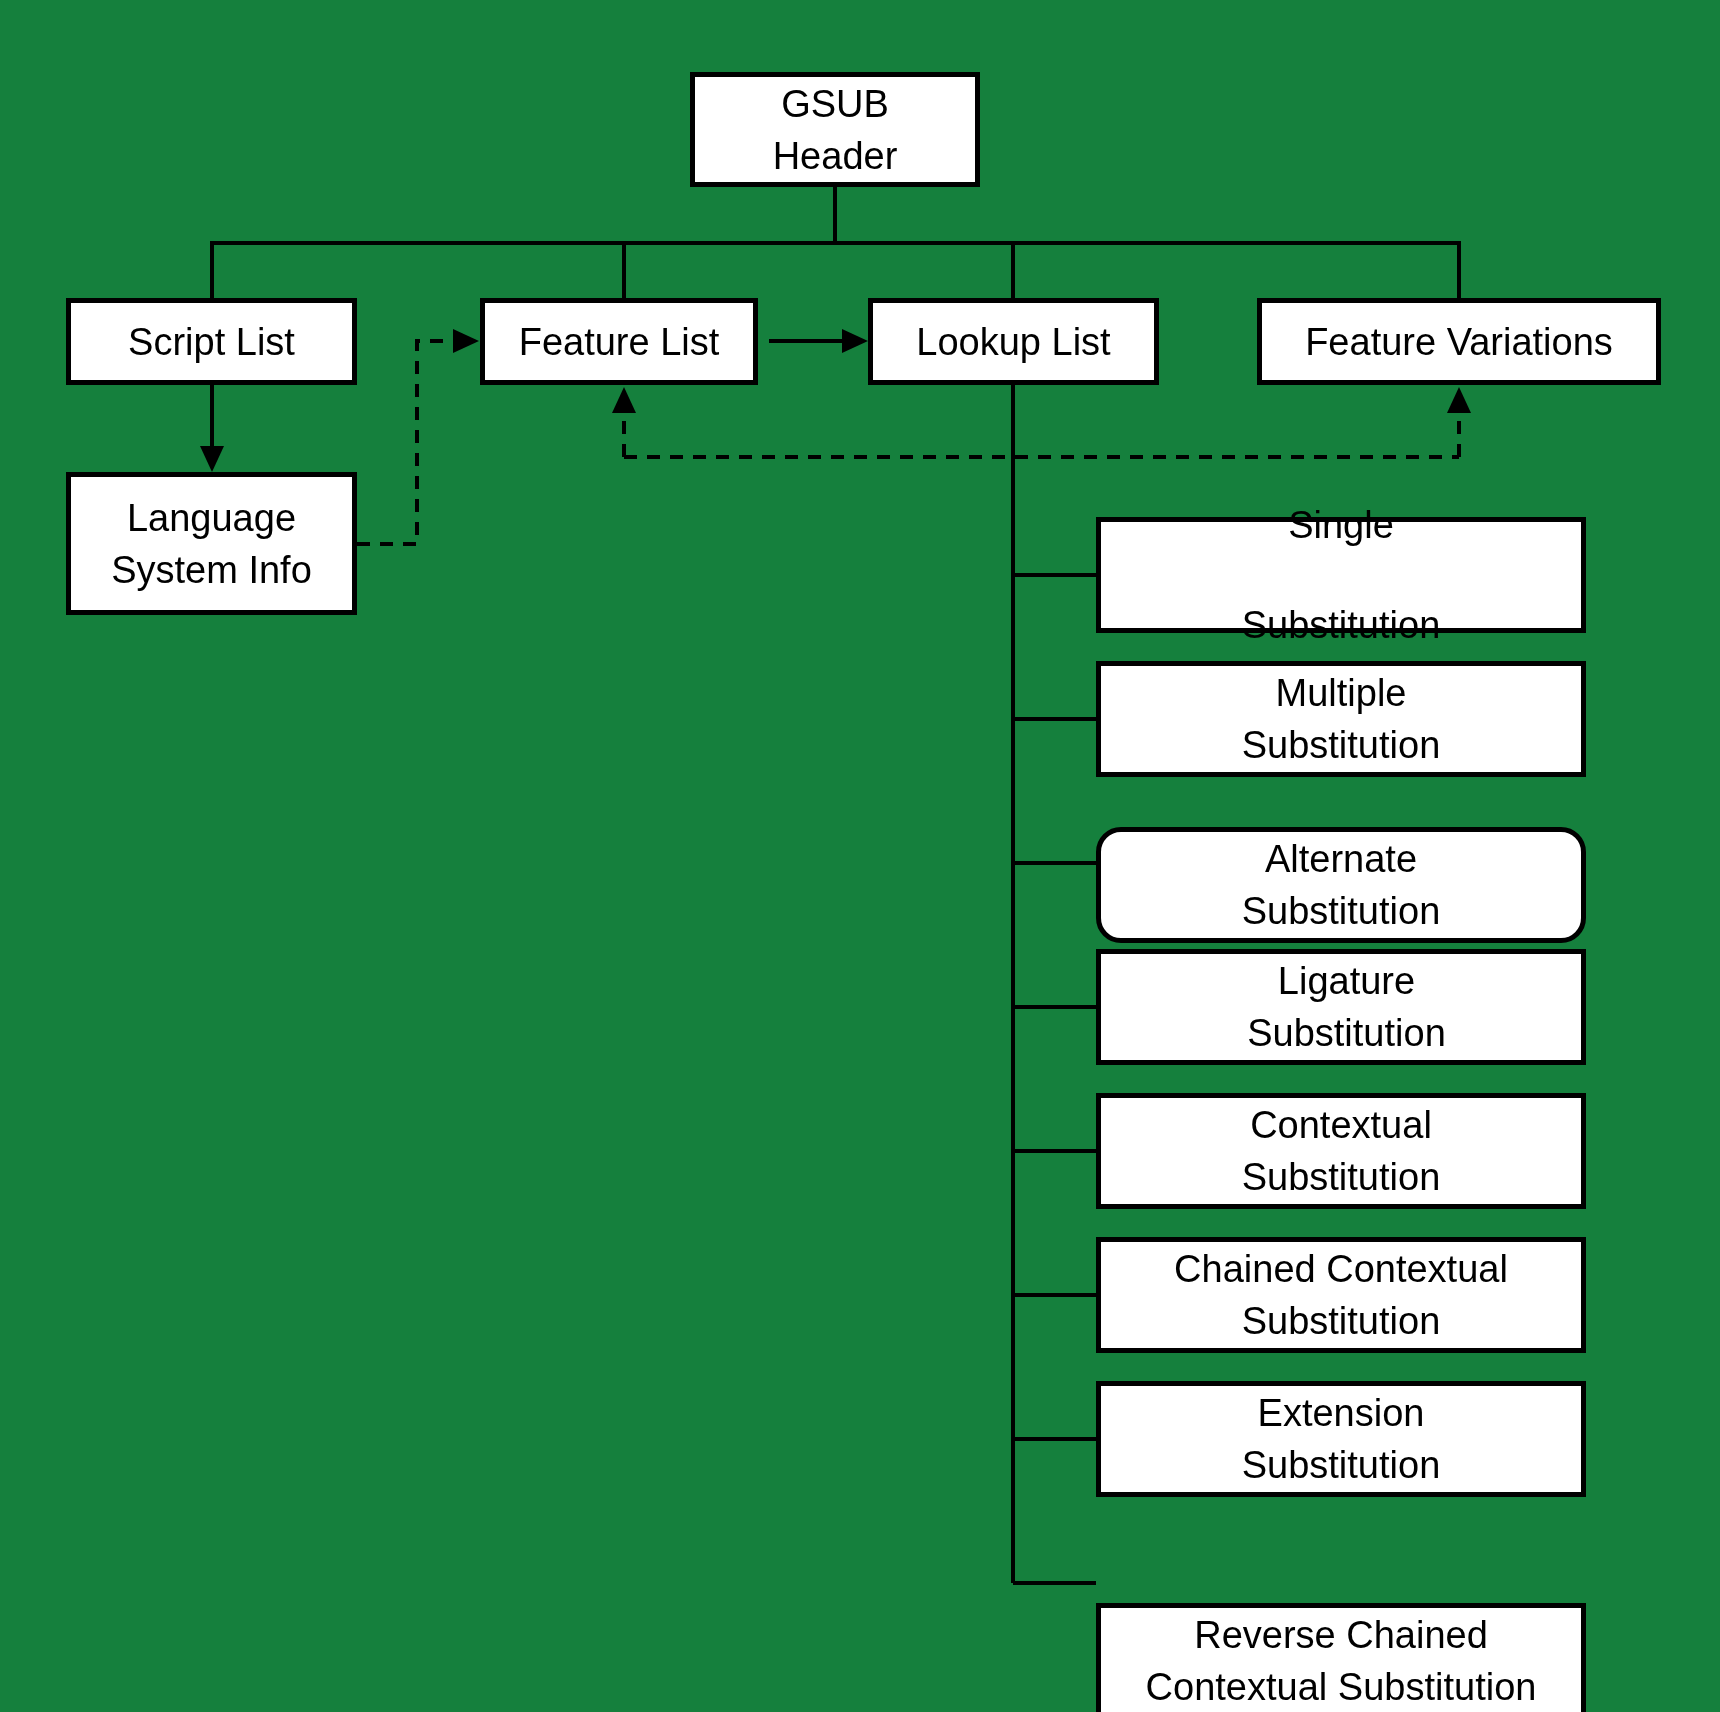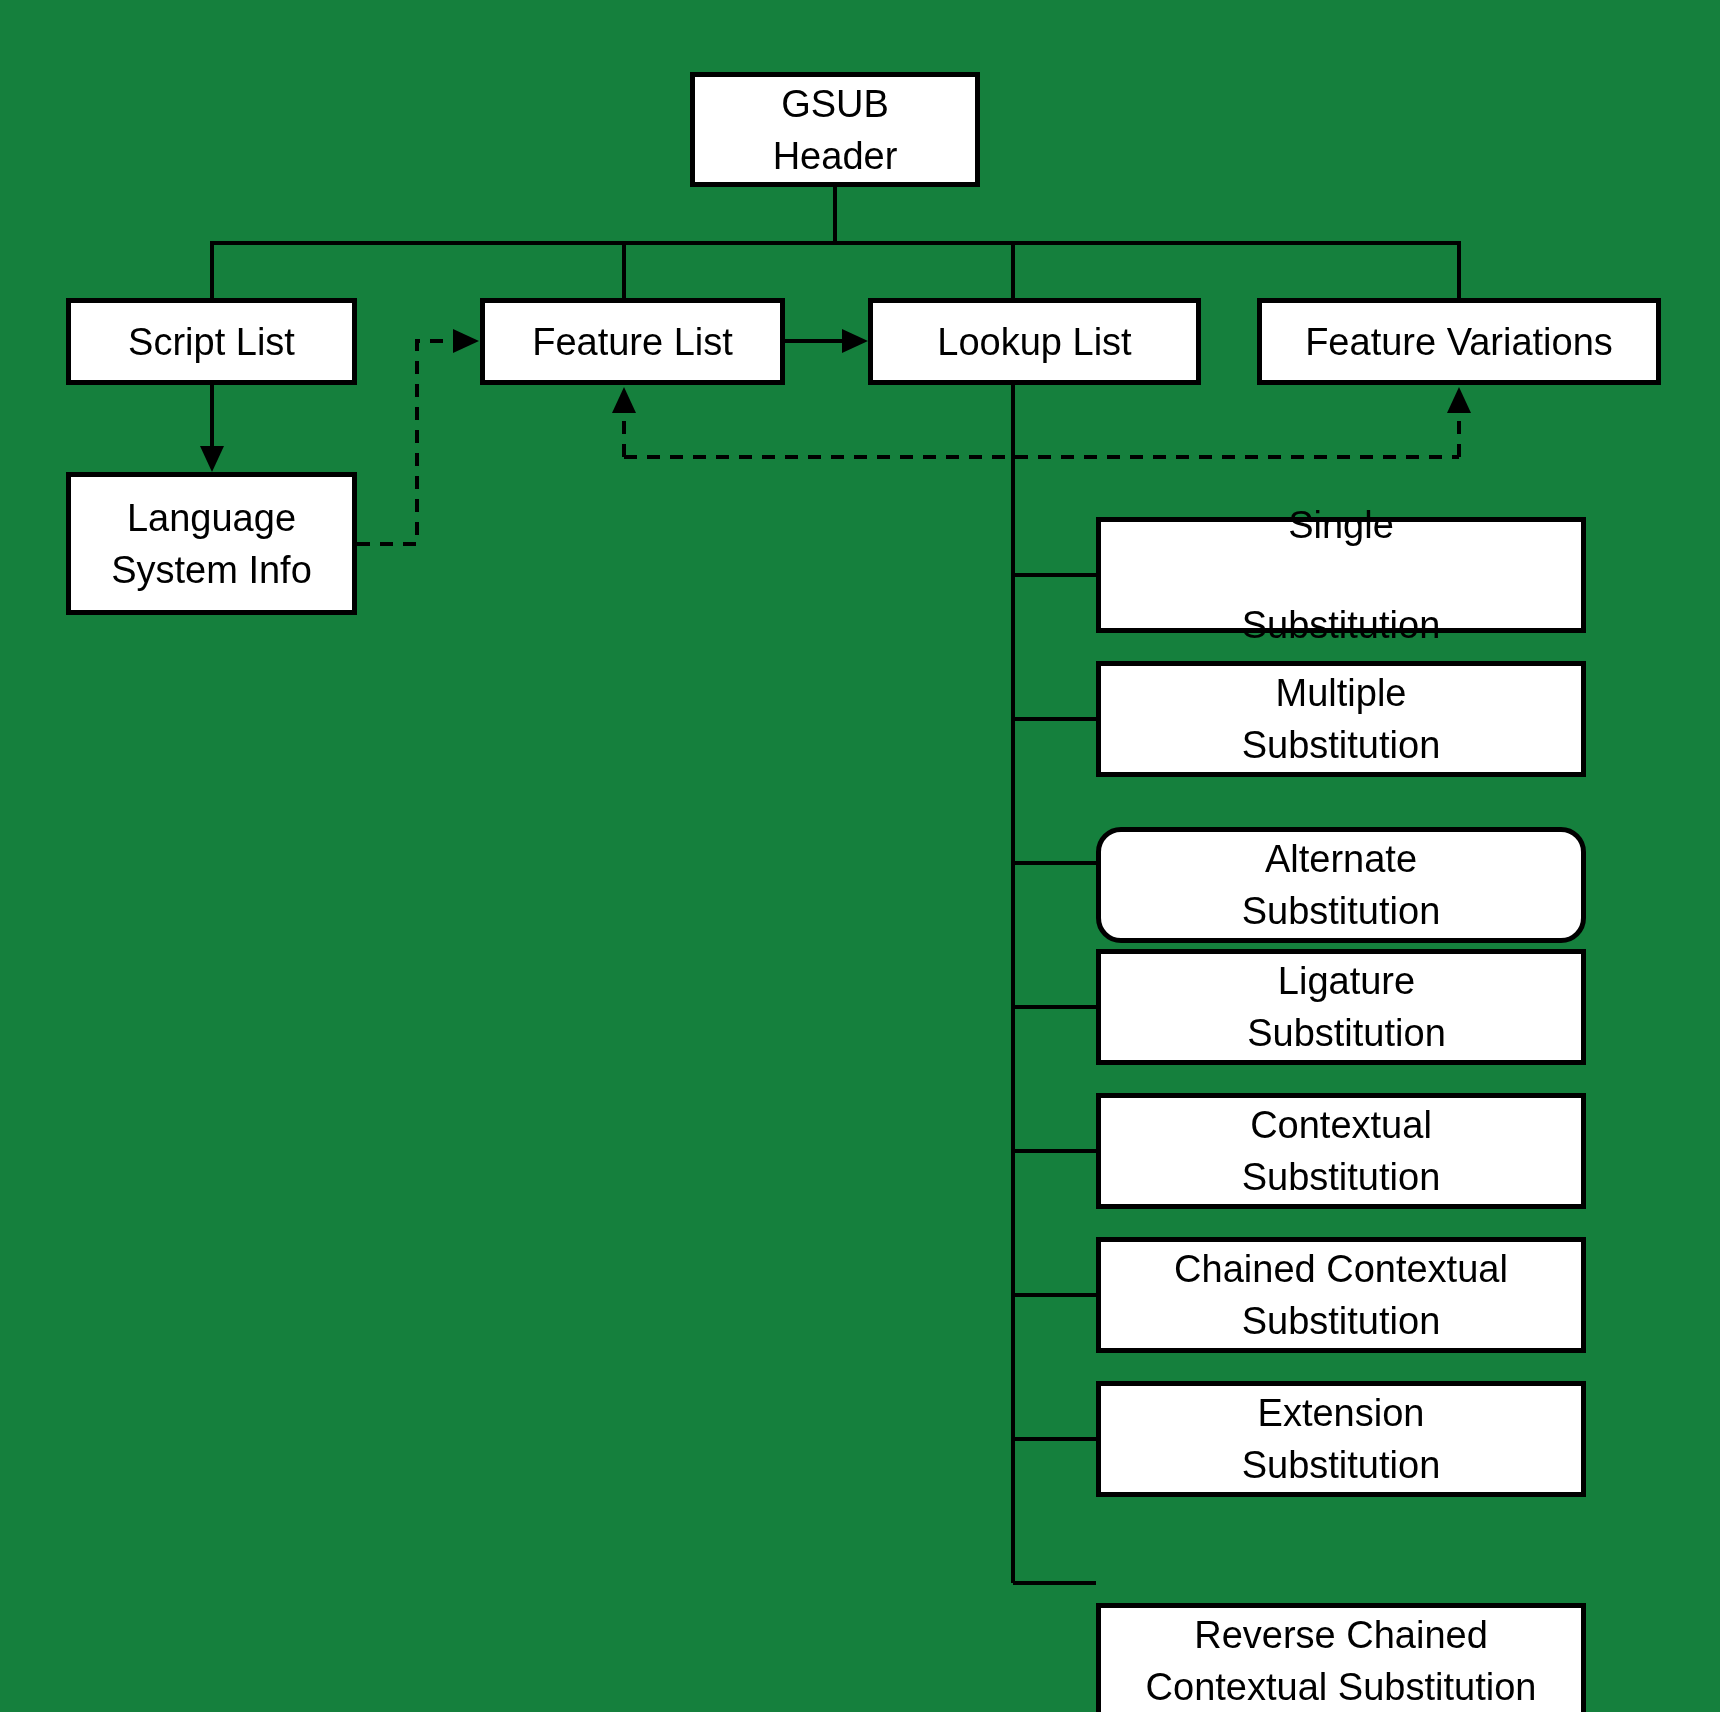--- a/index.html
+++ b/index.html
@@ -32,22 +32,22 @@
     justify-content: center;
     text-align: center;
     font-size: 38px;
     line-height: 52px;
     z-index: 1;
   }
   .box span { display: block; white-space: nowrap; }
 
   .gsub-header        { left: 690px;  top: 72px;   width: 290px; height: 115px; }
   .script-list        { left: 66px;   top: 298px;  width: 291px; height: 87px; }
-  .feature-list       { left: 480px;  top: 298px;  width: 305px; height: 87px; }
-  .lookup-list        { left: 868px;  top: 298px;  width: 333px; height: 87px; }
+  .feature-list       { left: 480px;  top: 298px;  width: 278px; height: 87px; }
+  .lookup-list        { left: 868px;  top: 298px;  width: 291px; height: 87px; }
   .feature-variations { left: 1257px; top: 298px;  width: 404px; height: 87px; justify-content: center; }
   .language-system    { left: 66px;   top: 472px;  width: 291px; height: 143px; }
 
   .lookup-type { left: 1096px; width: 490px; height: 116px; }
   .lt-0 { top: 517px; gap: 48px; }
   .lt-1 { top: 661px; }
   .lt-2 { top: 827px; border-radius: 25px; }
   .lt-3 { top: 949px; padding-left: 11px; }
   .lt-4 { top: 1093px; }
   .lt-5 { top: 1237px; }

